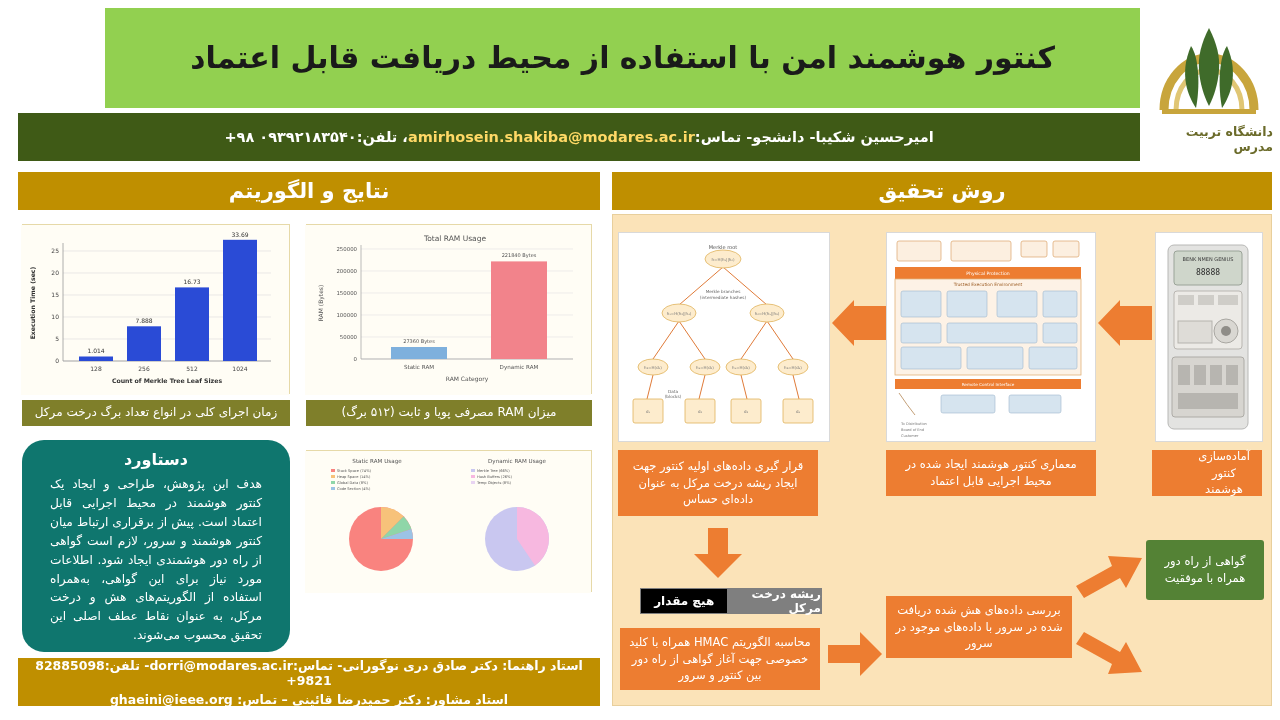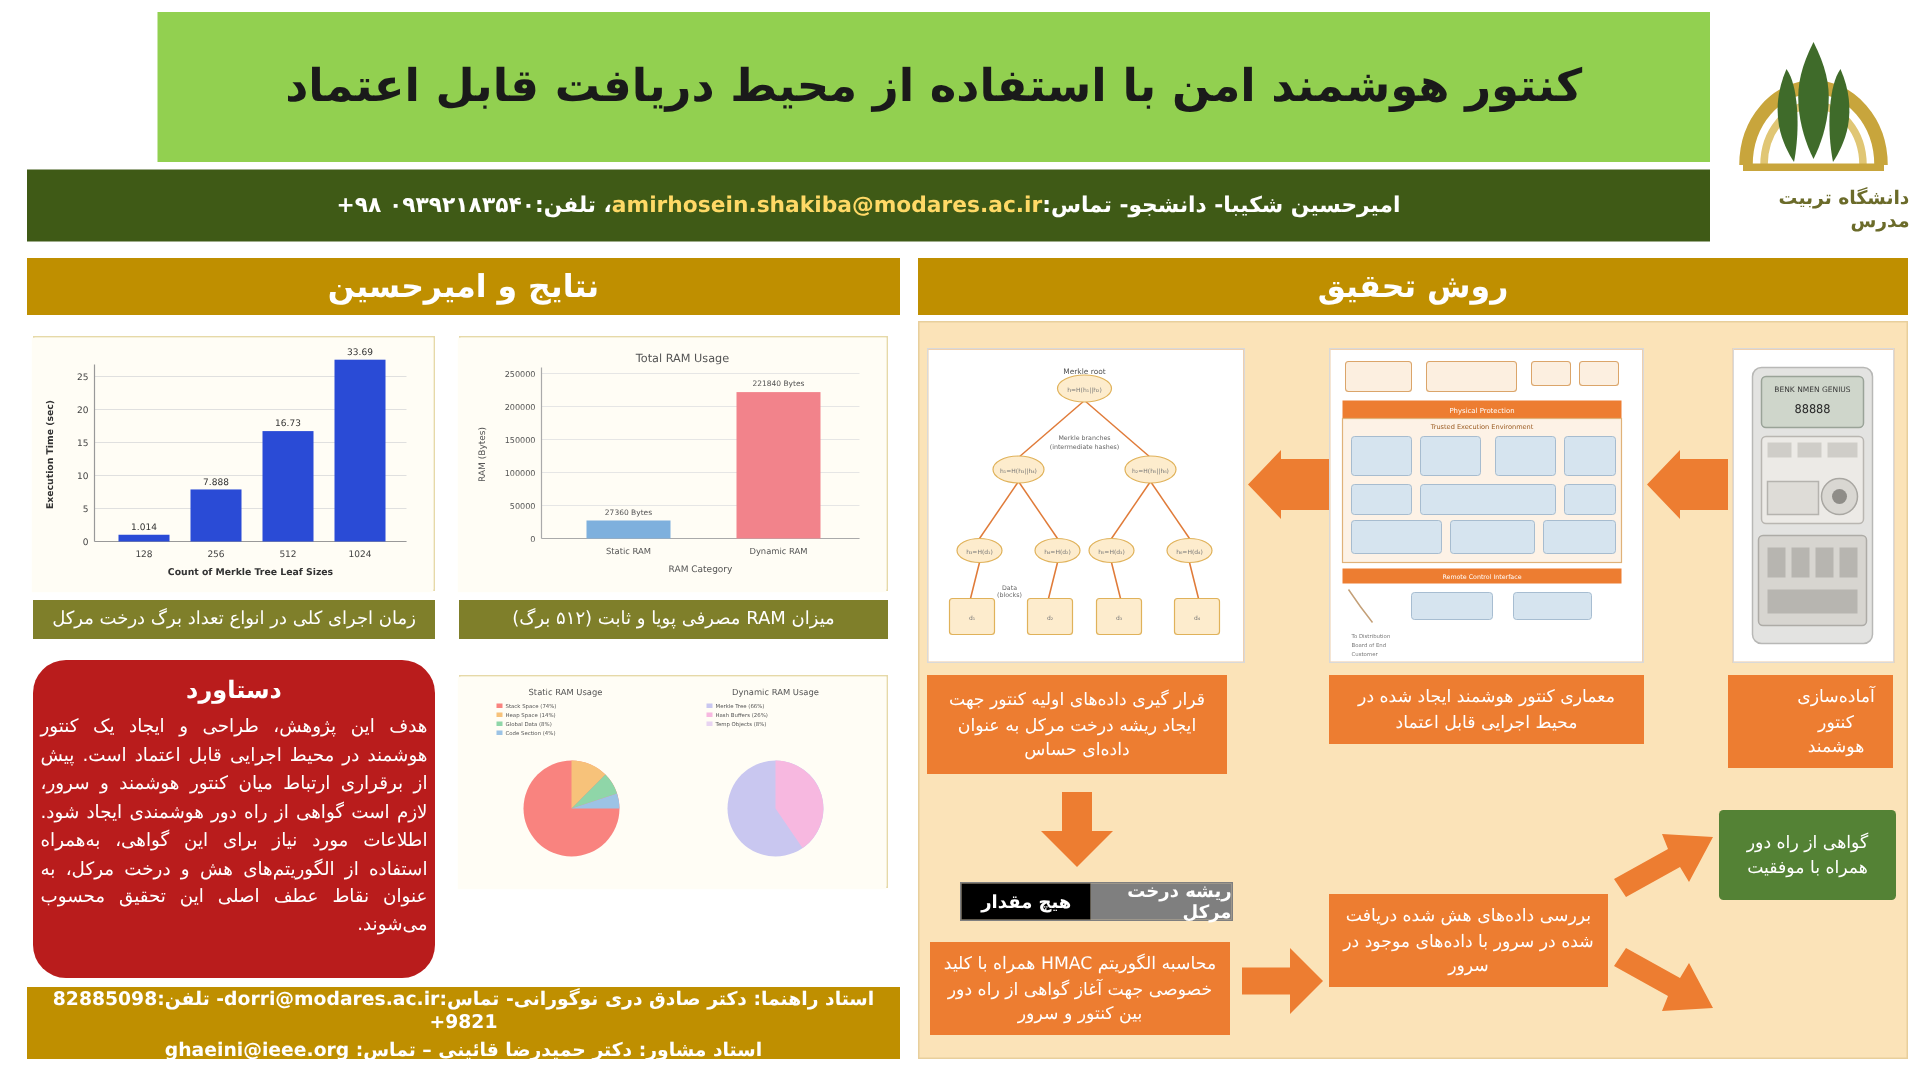--- a/index.html
+++ b/index.html
@@ -75,22 +75,22 @@
     position:absolute; background:#7f7f2a; color:#ffffff;
     display:flex; align-items:center; justify-content:center; text-align:center;
     font-size:12px; padding:3px 6px; line-height:1.3;
   }
   #cap-exec { left:22px;  top:400px; width:268px; height:26px; }
   #cap-ram  { left:306px; top:400px; width:286px; height:26px; }
   #cap-pies { left:306px; top:596px; width:286px; height:26px; }
 
   .achv{
     position:absolute; left:22px; top:440px; width:268px; height:212px;
-    background:#b91c1c; border-radius:22px; color:#ffffff;
-    padding:10px 5px; text-align:justify;
+    background:#0f766e; border-radius:22px; color:#ffffff;
+    padding:10px 28px; text-align:justify;
   }
   .achv h3{ margin:0 0 6px 0; font-size:16px; text-align:center; font-weight:bold; }
   .achv p{ margin:0; font-size:12.2px; line-height:1.55; }
 
   .advisors{
     position:absolute; left:18px; top:658px; width:582px; height:48px;
     background:#bf8f00; color:#ffffff; font-weight:bold;
     display:flex; flex-direction:column; align-items:center; justify-content:center;
     gap:4px; padding:2px 8px;
   }
@@ -105,21 +105,21 @@
   #img-arch   { left:886px; top:232px; width:210px; height:210px; }
   #img-meter  { left:1155px; top:232px; width:108px; height:210px; }
 
   .obox{
     position:absolute; background:#ed7d31; color:#ffffff; text-align:center;
     display:flex; align-items:center; justify-content:center;
     font-size:11.5px; line-height:1.45; padding:4px 6px;
   }
   #ob-merkle { left:618px; top:450px; width:200px; height:66px; }
   #ob-arch   { left:886px; top:450px; width:210px; height:46px; }
-  #ob-meter  { left:1152px; top:450px; width:110px; height:62px;padding-left:40px; }
+  #ob-meter  { left:1152px; top:450px; width:110px; height:46px;padding-left:40px; }
   #ob-hmac   { left:620px;  top:628px; width:200px; height:62px; }
   #ob-verify { left:886px;  top:596px; width:186px; height:62px; }
 
   .gbox{
     position:absolute; background:#548235; color:#ffffff; text-align:center;
     display:flex; align-items:center; justify-content:center;
     font-size:11.5px; line-height:1.45; padding:4px 6px; border-radius:3px;
   }
   #g-ok { left:1146px; top:540px; width:118px; height:60px; }
   .rbox{
@@ -171,21 +171,21 @@
           <path d="M37 36 C31 50 30 62 32 74 C34 84 38 92 42 98 C44 88 45 74 44 62 C43 50 41 42 37 36 Z"></path>
           <path d="M73 36 C79 50 80 62 78 74 C76 84 72 92 68 98 C66 88 65 74 66 62 C67 50 69 42 73 36 Z"></path>
         </g>
         <rect x="8" y="99" width="94" height="5" fill="#c8a53c"></rect>
       </svg>
     </div>
     <div class="uni-name">دانشگاه تربیت مدرس</div>
   </div>
 
   <div class="sec-head" id="sec-results">
-    <span>نتایج و امیرحسین</span>
+    <span>نتایج و الگوریتم</span>
   </div>
   <div class="sec-head" id="sec-method">
     <span>روش تحقیق</span>
   </div>
 
   <div class="panel-results"></div>
   <div class="panel-method"></div>
 
   <div class="chartbox" id="chart-exec">
     <svg viewBox="0 0 268 170" width="268" height="170" xmlns="http://www.w3.org/2000/svg" direction="ltr">

